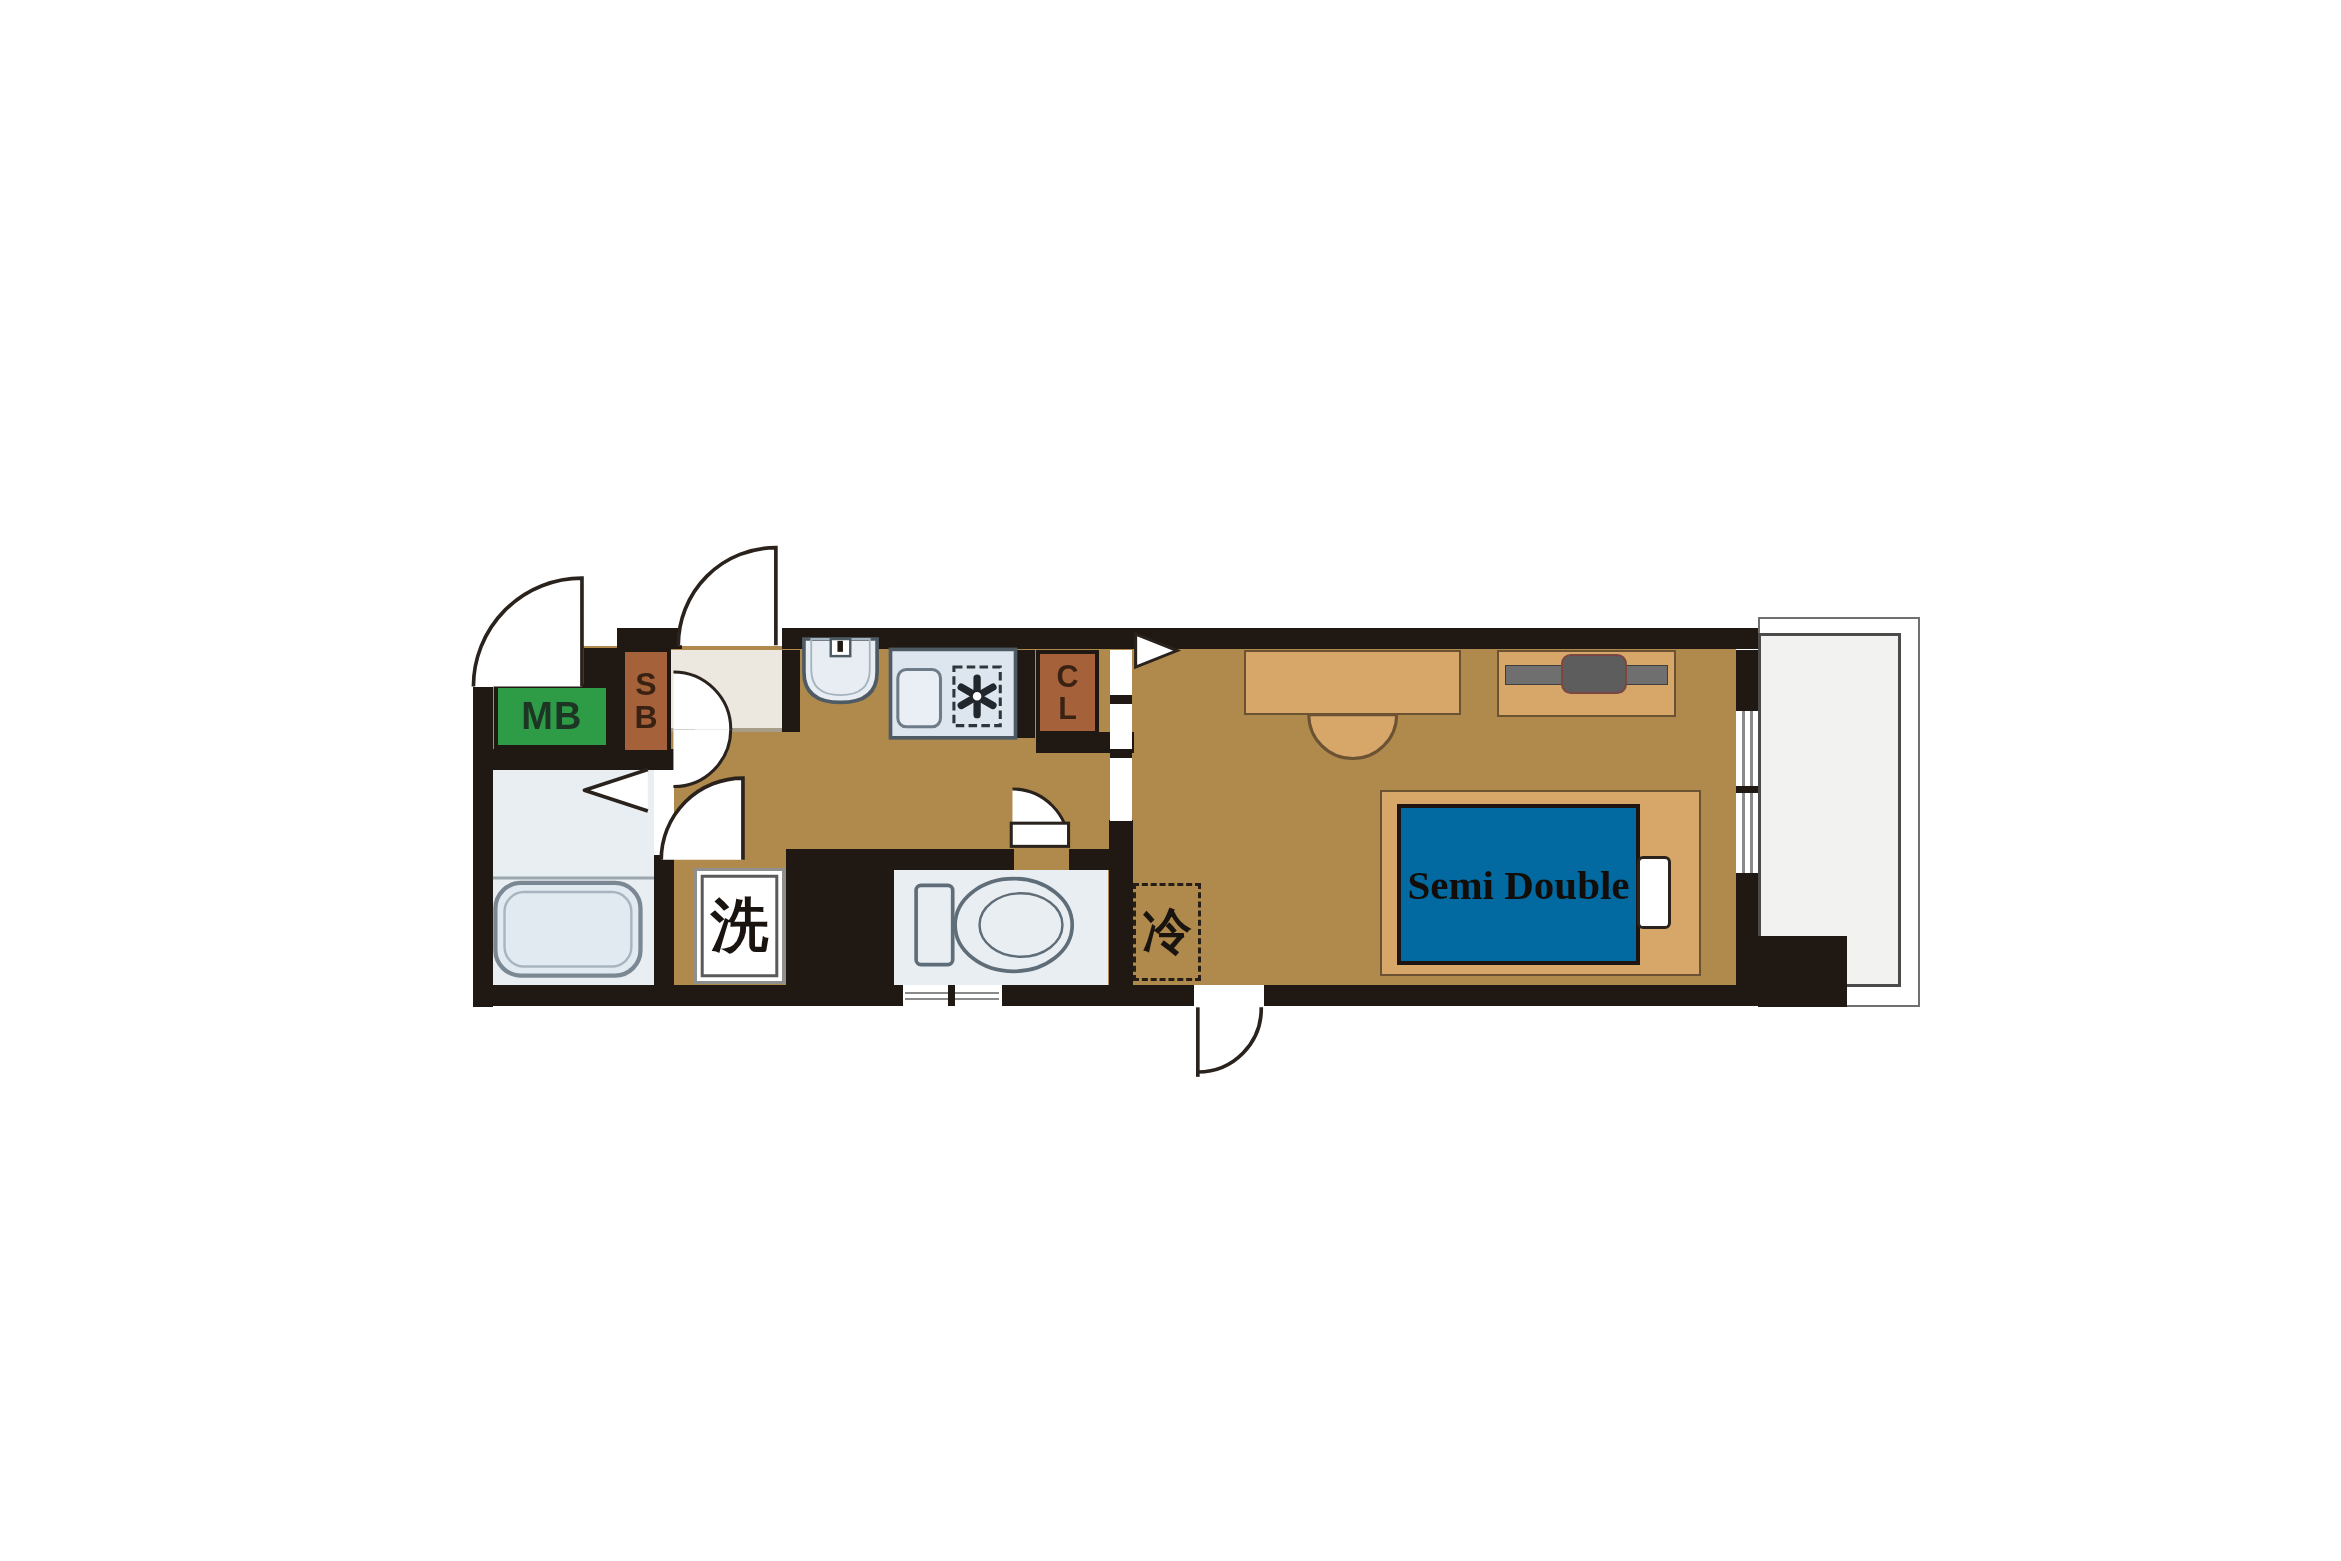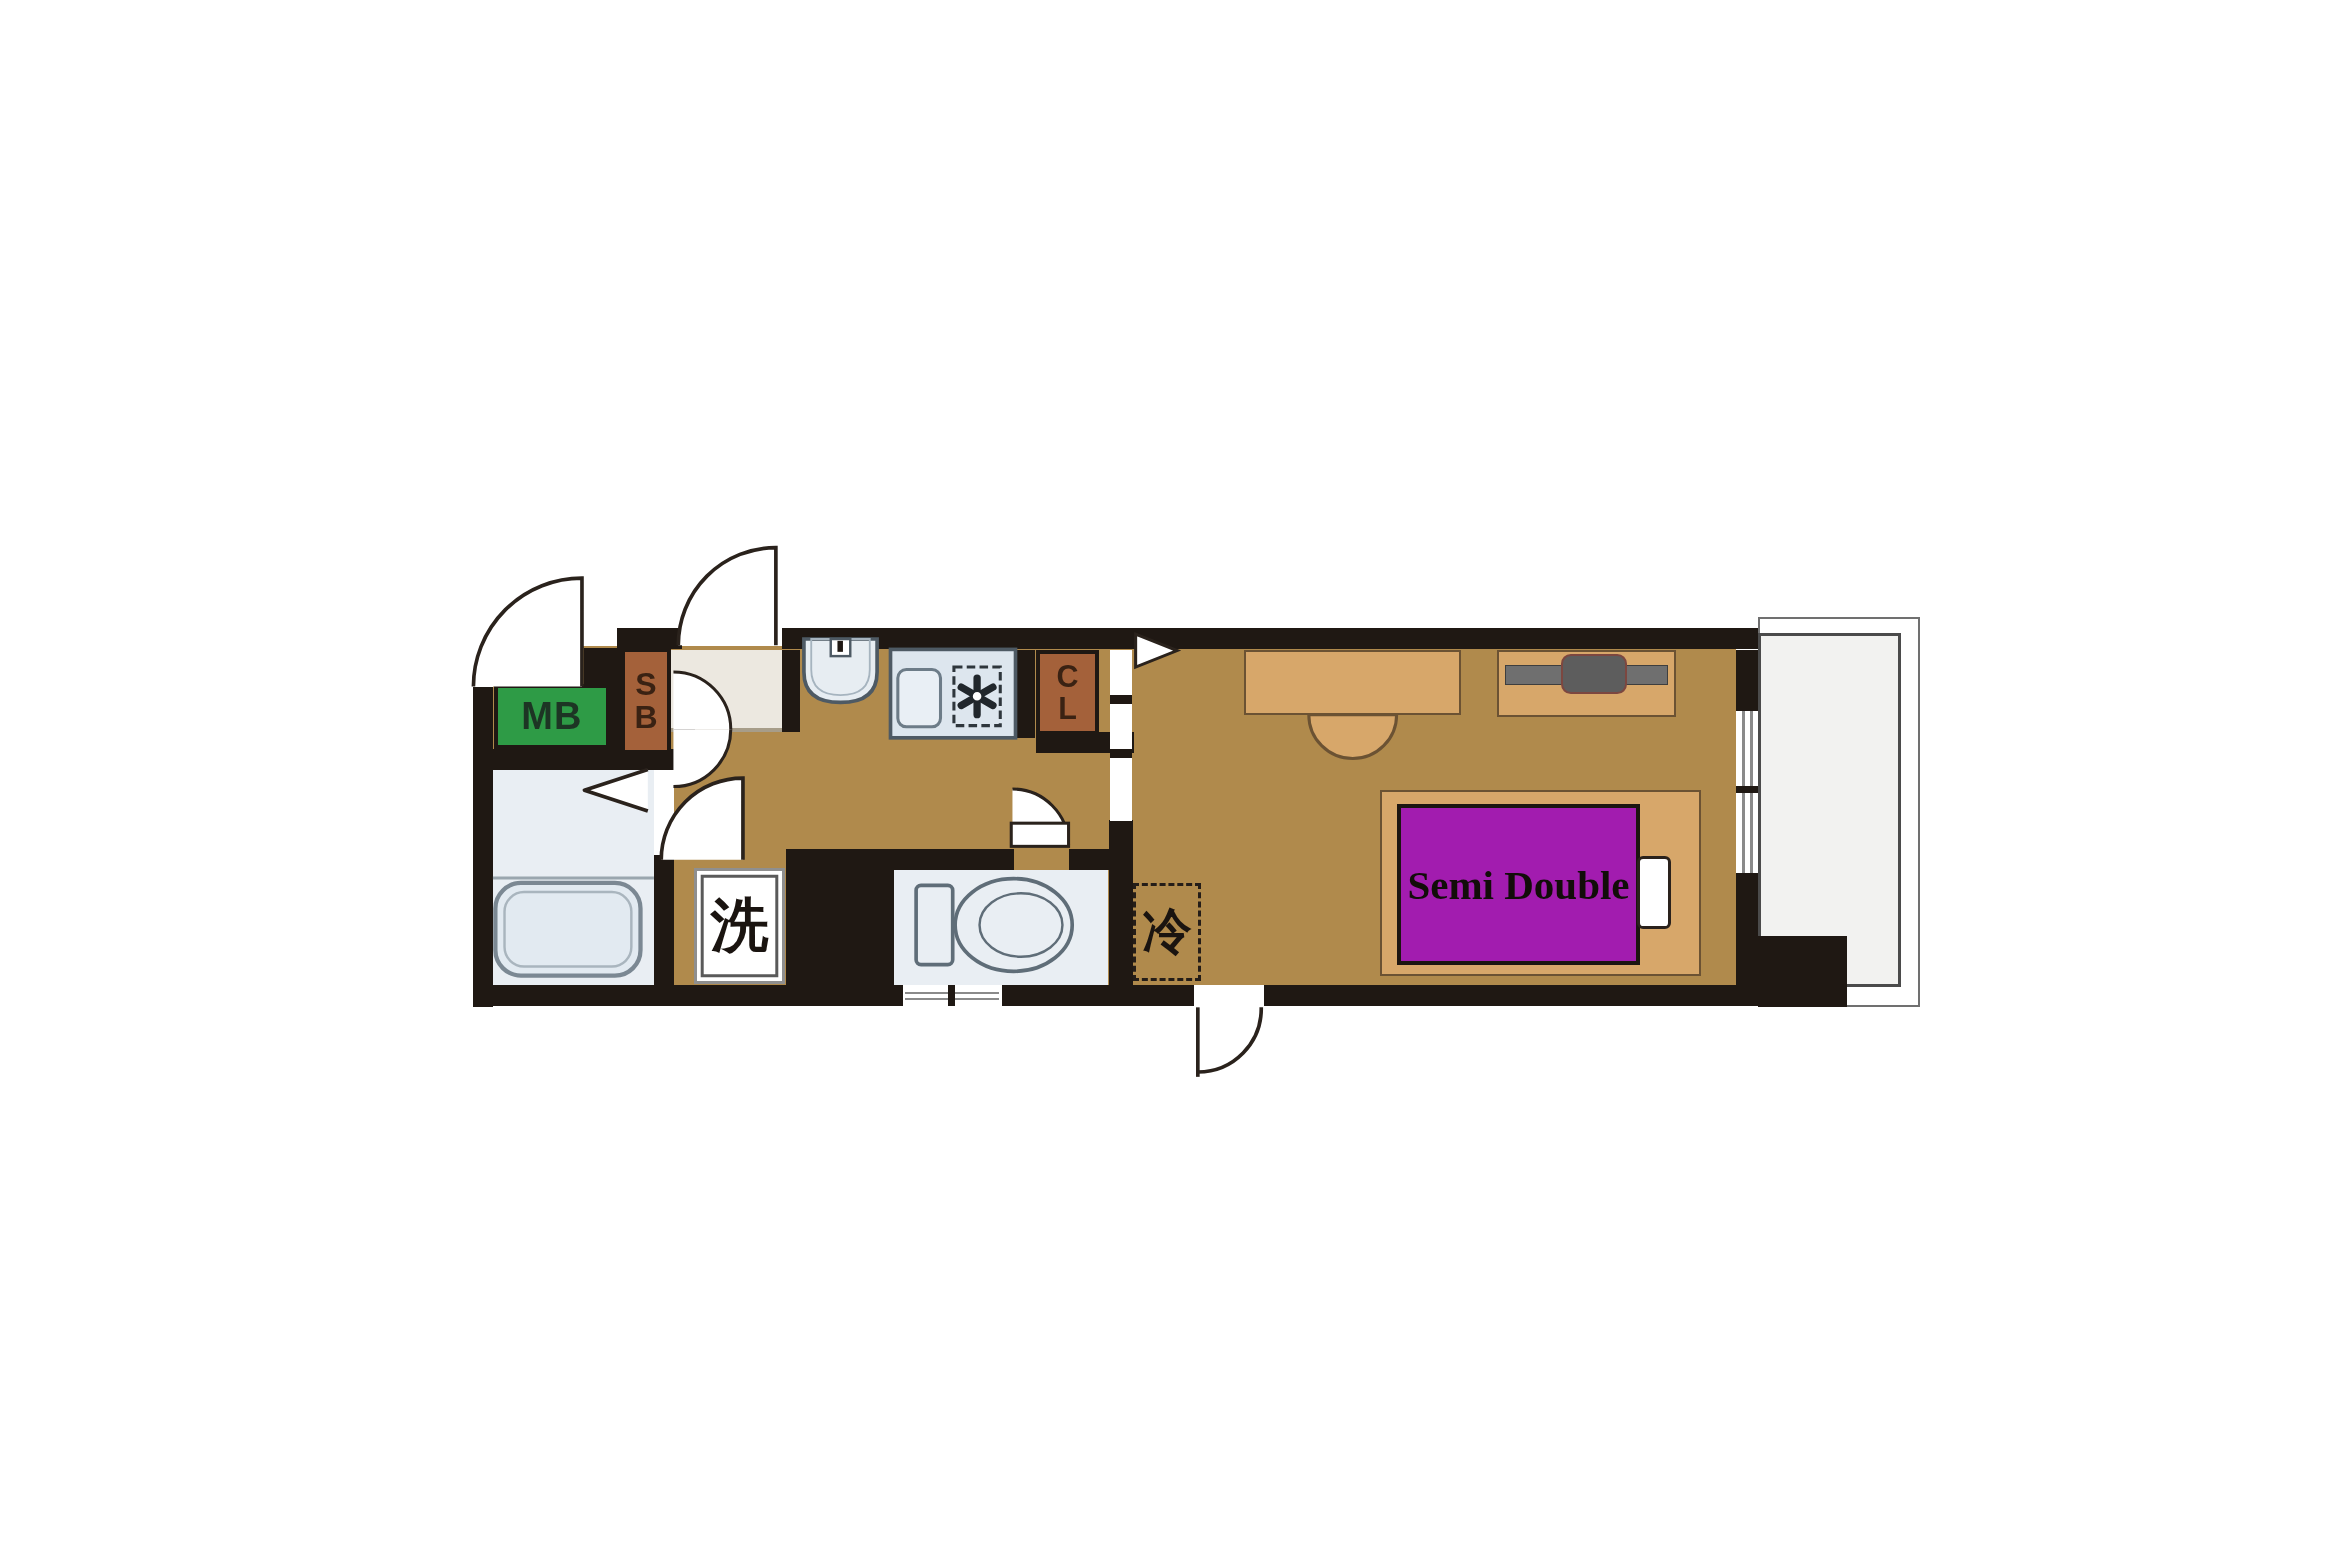--- a/index.html
+++ b/index.html
@@ -22,21 +22,21 @@
   .overlay{position:absolute;left:0;top:0;pointer-events:none;}
   .mb{position:absolute;background:var(--meter_box_green);border:4.9px solid var(--wall);box-sizing:border-box;}
   .brownbox{position:absolute;background:var(--storage_brown);border:4.9px solid var(--wall);box-sizing:border-box;}
   .stackletters{flex-direction:column;line-height:1.02;}
   .washerbox{position:absolute;background:#ffffff;border:3.7px solid #8f8f8f;box-sizing:border-box;
     box-shadow:inset 0 0 0 3.7px #ffffff, inset 0 0 0 6.7px #5a5a5a;}
   .fridge{position:absolute;border:3.7px dashed #241d18;box-sizing:border-box;}
   .grayline{position:absolute;background:#8a8a8a;}
   .balcony-outer{position:absolute;border:2.4px solid #707070;box-sizing:border-box;}
   .balcony-inner{position:absolute;background:var(--balcony_gray);border:3px solid #4b4b4b;box-sizing:border-box;}
-  .bed-mattress{position:absolute;background:#a21caf;border:4.3px solid #1c1511;box-sizing:border-box;
+  .bed-mattress{position:absolute;background:#0369a1;border:4.3px solid #1c1511;box-sizing:border-box;
     display:flex;align-items:center;justify-content:center;text-align:center;}
   .bed-text{font-family:"Liberation Serif",serif;font-weight:bold;font-size:41px;color:#120d09;white-space:nowrap;}
   .pillow{position:absolute;background:#fff;border:3px solid #2a221c;border-radius:6.1px;box-sizing:border-box;}
   .tvbar{position:absolute;background:var(--tv_gray);border:1.8px solid #3e3e3e;box-sizing:border-box;}
   .tvped{position:absolute;background:#5d5d5d;border:2.4px solid #7c4740;border-radius:9.8px;box-sizing:border-box;}
   .stepline{position:absolute;background:#a79d89;}
 </style>
 </head>
 <body>
 

